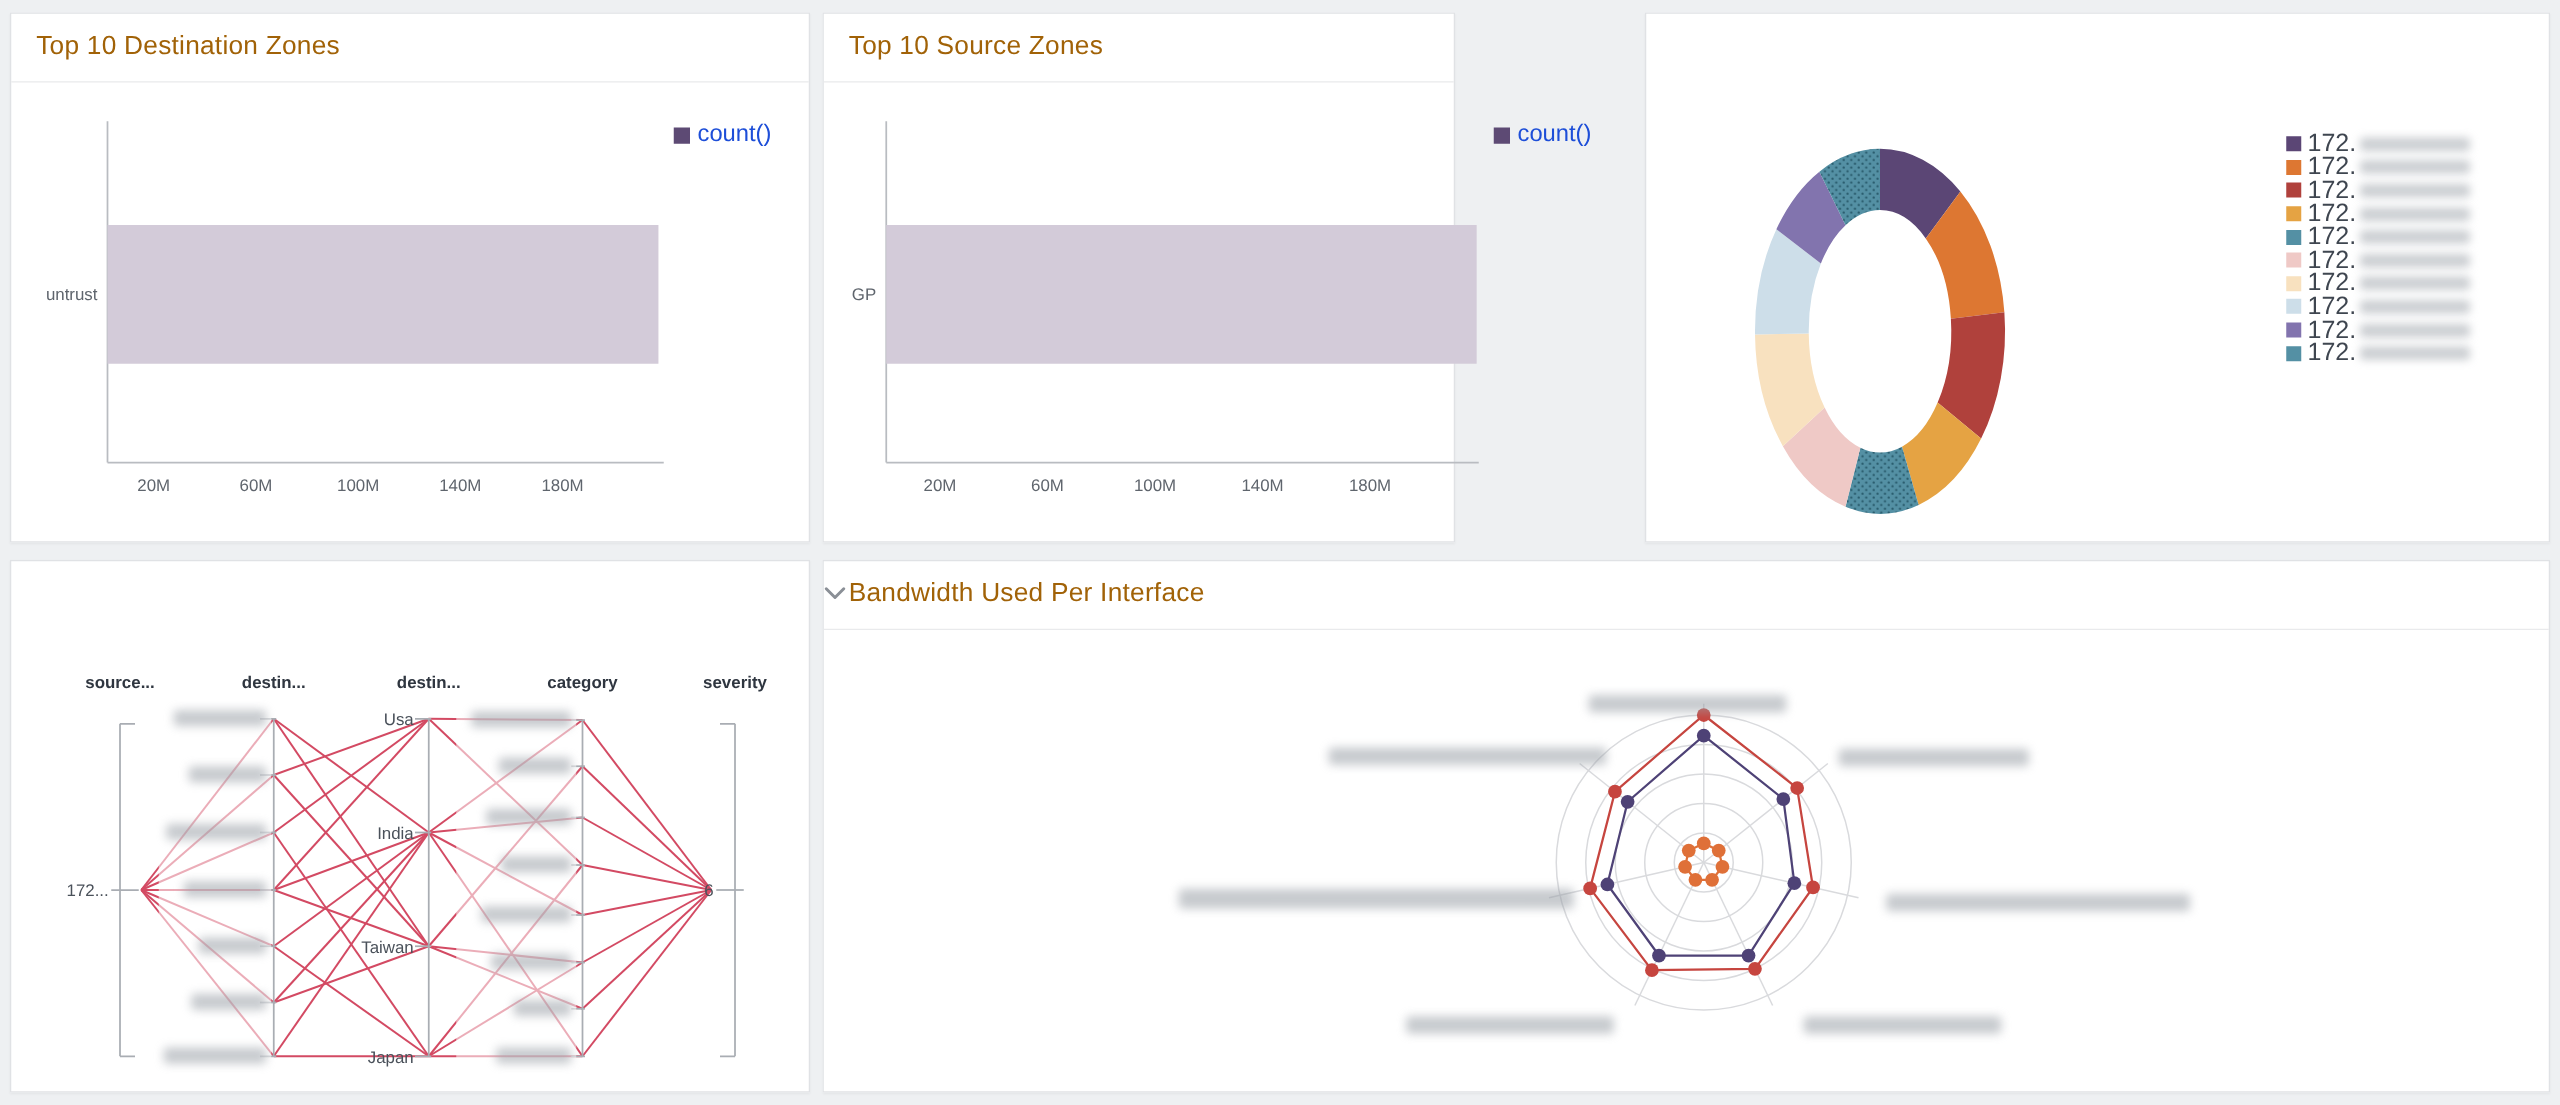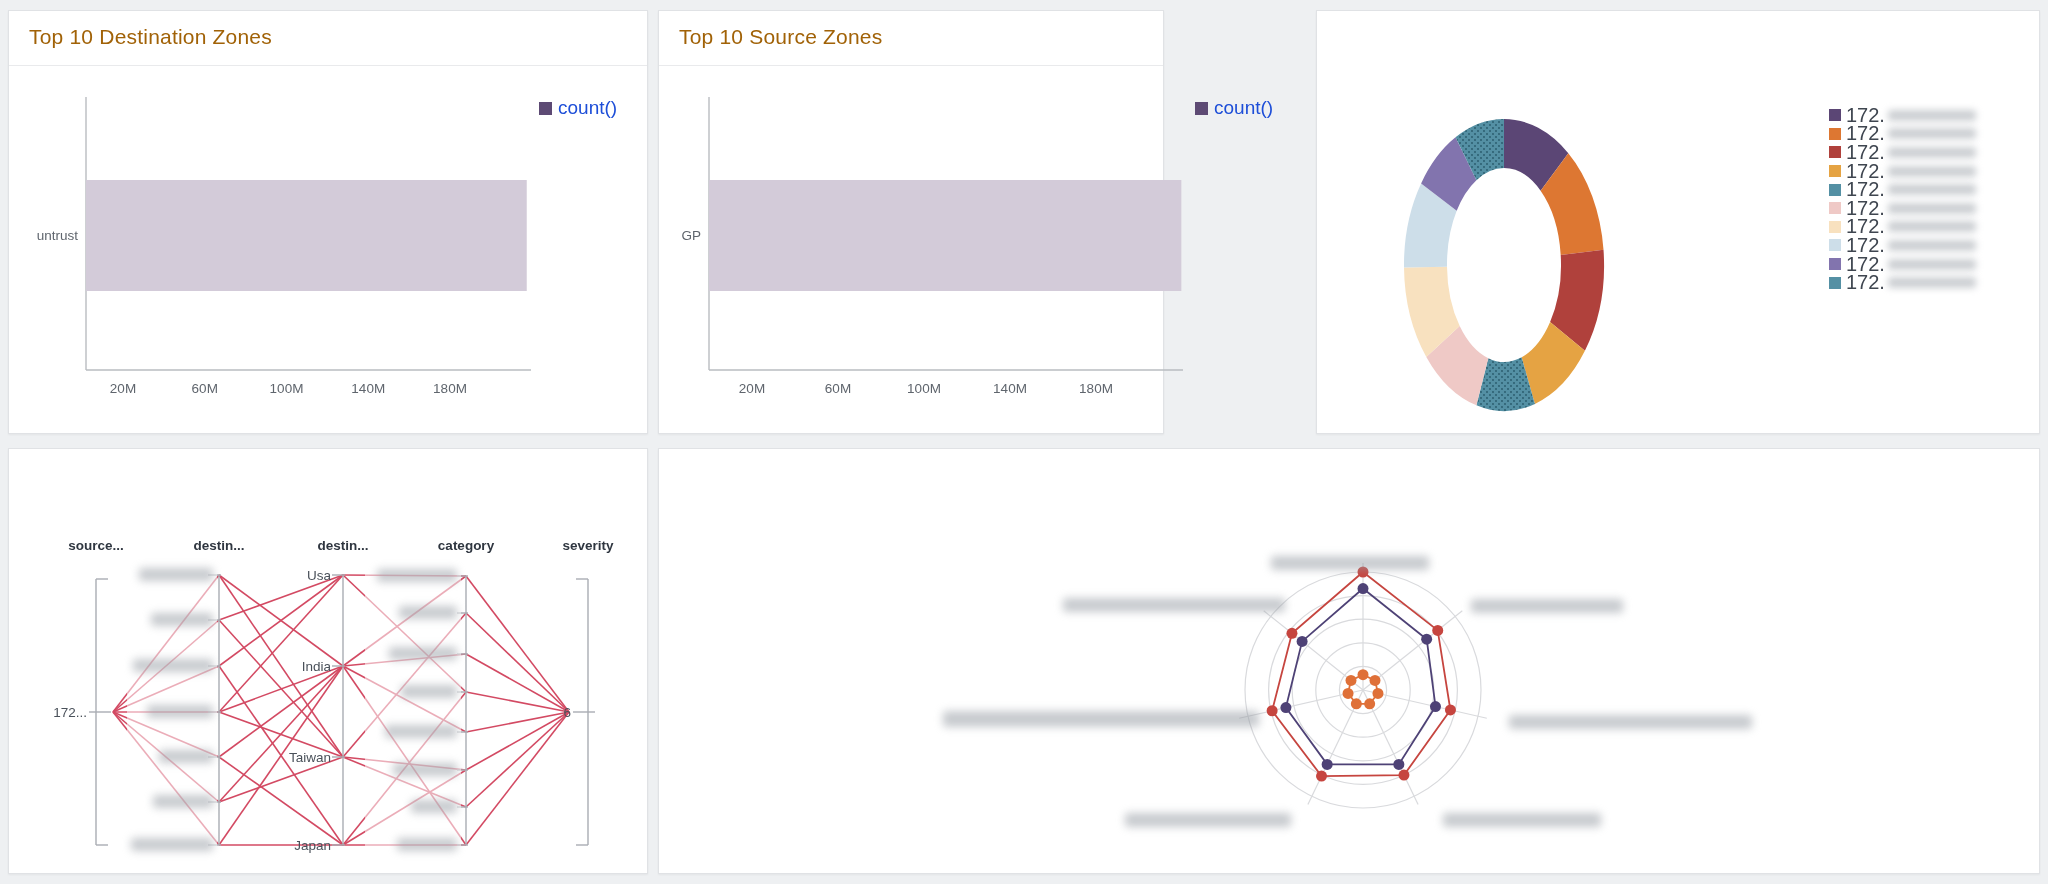--- a/index.html
+++ b/index.html
@@ -252,20 +252,26 @@
           <div class="blurblob" style="left: 36px; top: 123px; width: 56px; height: 13px;"></div>
           <div class="blurblob" style="left: 20px; top: 163px; width: 72px; height: 13px;"></div>
           <div class="blurblob" style="left: 28px; top: 201px; width: 64px; height: 13px;"></div>
           <div class="blurblob" style="left: 46px; top: 238px; width: 46px; height: 13px;"></div>
           <div class="blurblob" style="left: 32px; top: 276px; width: 60px; height: 13px;"></div>
         </div>
       </div>
   </div>
 
   <div class="panel" style="left:658px;top:448px;width:1382px;height:426px;">
+    <div class="panel-header">
+      <div class="panel-title">Bandwidth Used Per Interface</div>
+      <svg class="chevron" viewBox="0 0 18 12">
+        <polyline points="2,2 9,9 16,2" fill="none" stroke="#8a8f96" stroke-width="2.4" stroke-linecap="round" stroke-linejoin="round"></polyline>
+      </svg>
+    </div>
     <div class="panel-content" id="radar-content">
       <svg id="svg-radar" width="1380" height="370">
           <circle cx="704" cy="186" r="23.6" fill="none" stroke="#d9dadd" stroke-width="1.2"></circle>
           <circle cx="704" cy="186" r="47.2" fill="none" stroke="#d9dadd" stroke-width="1.2"></circle>
           <circle cx="704" cy="186" r="70.8" fill="none" stroke="#d9dadd" stroke-width="1.2"></circle>
           <circle cx="704" cy="186" r="94.4" fill="none" stroke="#d9dadd" stroke-width="1.2"></circle>
           <circle cx="704" cy="186" r="118" fill="none" stroke="#d9dadd" stroke-width="1.2"></circle>
           <line x1="704" y1="186" x2="704" y2="59" stroke="#d9dadd" stroke-width="1.2"></line>
           <line x1="704" y1="186" x2="803.2925982734398" y2="106.81679516394085" stroke="#d9dadd" stroke-width="1.2"></line>
           <line x1="704" y1="186" x2="827.8158448470916" y2="214.26015861245193" stroke="#d9dadd" stroke-width="1.2"></line>

